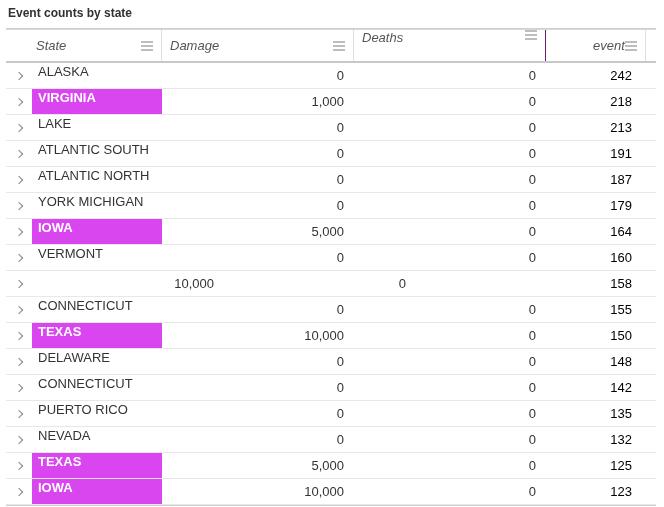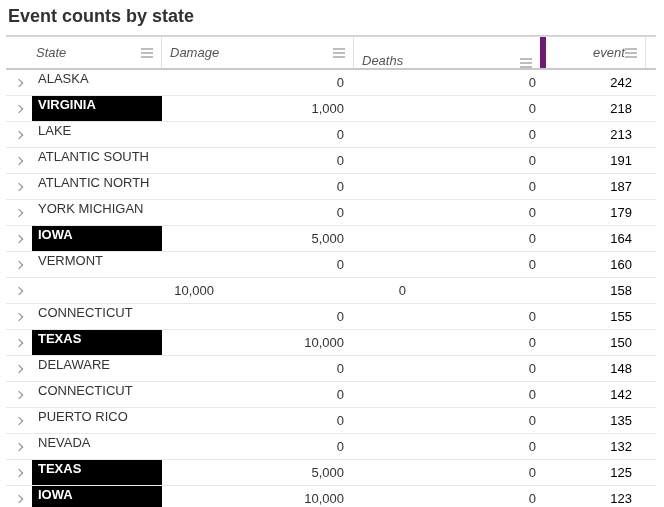--- a/index.html
+++ b/index.html
@@ -9,42 +9,42 @@
     color: #333;
     background: #fff;
     width: 664px;
     height: 507px;
     overflow: hidden;
     padding: 6px 8px 8px 6px;
   }
   .title {
     font-weight: 600;
     color: #323130;
-    font-size: 18px;
+    font-size: 12px;
     margin-bottom: 8px;
     padding-left: 2px;
   }
   .grid {
     border: 1px solid #d0d0d0;
     border-left: none;
     border-right: none;
     width: 100%;
   }
   .header-row {
     display: flex;
     align-items: stretch;
     height: 34px;
     border-top: 1px solid #d8d8d8;
     border-bottom: 2px solid #c8c8c8;
     color: #555;
   }
   .h-expand { width: 26px; flex: 0 0 26px; }
   .h-state { flex: 0 0 130px; display:flex; align-items:center; justify-content:space-between; padding: 0 8px 0 4px; border-right: 1px solid #e0e0e0;}
   .h-damage { flex: 0 0 192px; display:flex; align-items:center; justify-content:space-between; padding: 0 8px; border-right: 1px solid #e0e0e0;}
-  .h-deaths { flex: 0 0 192px; display:flex; align-items:flex-end; justify-content:space-between; padding: 0 8px; border-right: 6px solid #701a75;}
+  .h-deaths { flex: 0 0 192px; display:flex; align-items:flex-start; justify-content:space-between; padding: 0 8px; border-right: 1px solid #701a75;}
   .h-event  { flex: 1 1 auto; display:flex; align-items:center; justify-content:space-between; padding: 0 8px; margin-left: 39px;}
   .h-gutter { flex: 0 0 14px; border-left: 1px solid #e0e0e0;}
   .menu-icon {
     width: 12px; height: 10px; display:inline-block;
     background:
       linear-gradient(#888,#888) 0 0/100% 2px no-repeat,
       linear-gradient(#888,#888) 0 4px/100% 2px no-repeat,
       linear-gradient(#888,#888) 0 8px/100% 2px no-repeat;
     opacity: 0.55;
     flex: 0 0 auto;
@@ -69,21 +69,21 @@
     transform: rotate(-45deg);
   }
   .c-state {
     flex: 0 0 130px;
     display:flex; align-items:center;
     padding: 0 8px 9px 6px;
     position: relative;
     color: #333;
   }
   .c-state.hot {
-    background: #000000;
+    background: #d946ef;
     color: #fff;
     font-weight: 600;
   }
   .c-damage {
     flex: 0 0 192px;
     display:flex; align-items:center; justify-content:flex-end;
     padding: 0 10px;
     color: #333;
   }
   .c-deaths {

